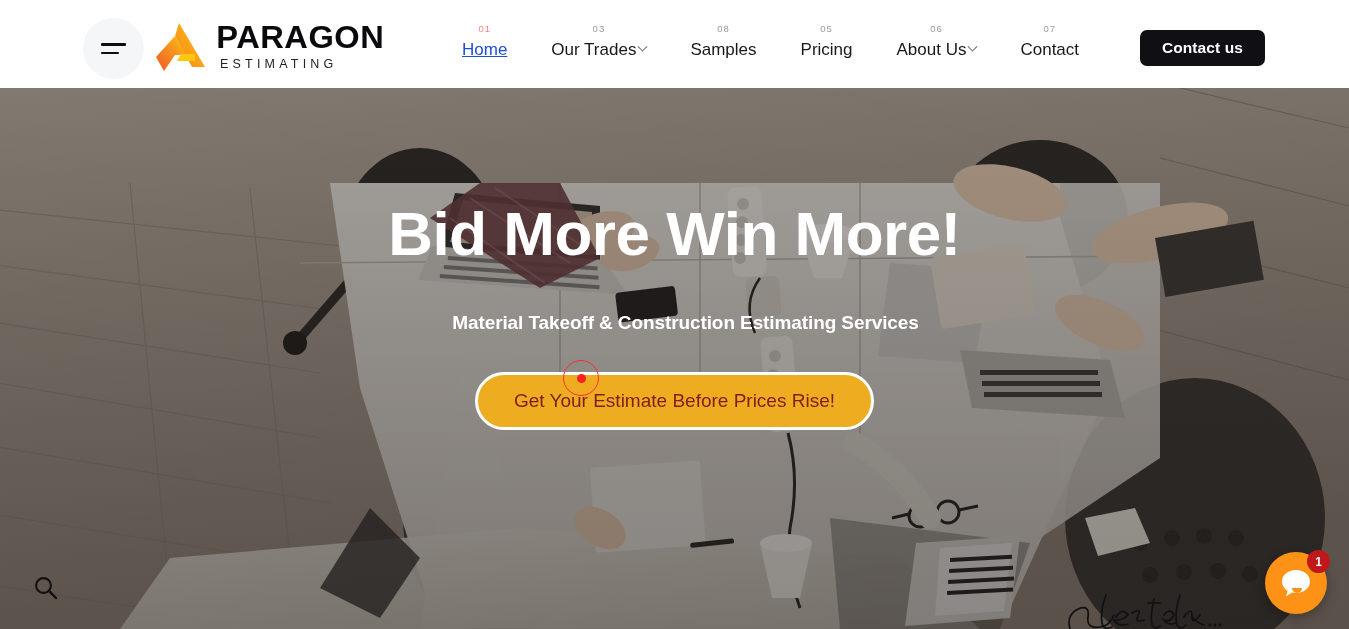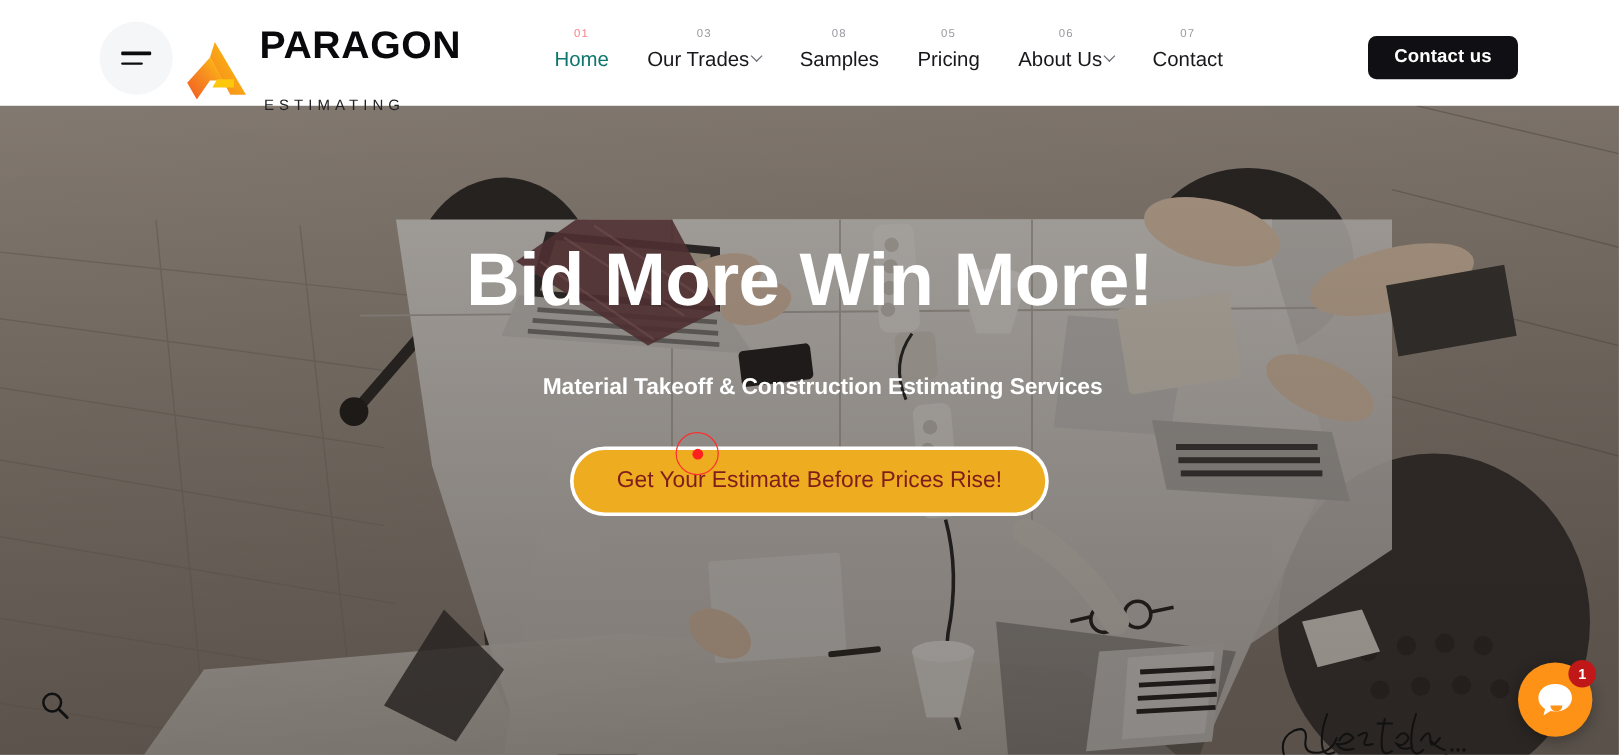--- a/index.html
+++ b/index.html
@@ -30,53 +30,53 @@
   .burger .bar { background: #0d0d10; border-radius: 1px; }
   .burger .bar.b1 { width: 25px; height: 2.6px; }
   .burger .bar.b2 { width: 18px; height: 2.6px; margin-right: 7px; }
 
   .logo {
     position: absolute; left: 155px; top: 21px;
     display: flex; align-items: center; gap: 9px;
     cursor: pointer;
   }
   .logo-mark { width: 54px; height: 50px; display: block; }
-  .logo-words { display: flex; flex-direction: column; line-height: 1; gap: 24px; }
+  .logo-words { display: flex; flex-direction: column; line-height: 1; }
   .logo-title {
     font-size: 32px; font-weight: 700; color: #0a0a0c;
     letter-spacing: 0.5px;
     font-family: "Liberation Sans", sans-serif;
     transform: scaleX(1.02);
   }
   .logo-sub {
     font-size: 12.5px; font-weight: 500; color: #232327;
     letter-spacing: 4.2px; margin-top: 5px; margin-left: 2px;
   }
 
   .nav {
     position: absolute; left: 448px; top: 24px;
-    display: flex; align-items: flex-start; gap: 4px; text-align: right;
+    display: flex; align-items: flex-start; gap: 16px; text-align: right;
   }
   .nav-item {
     position: relative;
     padding: 0 14px;
     display: flex; flex-direction: column; align-items: center;
     cursor: pointer; text-decoration: none;
   }
   .nav-num {
     font-size: 9.5px; letter-spacing: 1px; color: #9a9aa2;
     line-height: 1; margin-bottom: 6px; font-weight: 400;
   }
   .nav-item.active .nav-num { color: #f98189; }
   .nav-label-row { display: flex; align-items: center; gap: 3px; }
   .nav-label {
     font-size: 17px; color: #18181c; font-weight: 400;
     line-height: 1.15; white-space: nowrap;
   }
-  .nav-item.active .nav-label { color: #0f766e; }
+  .nav-item.active .nav-label { color: #1d4ed8; text-decoration: underline; }
   .caret {
     display: inline-block; width: 7px; height: 7px;
     border-right: 1.4px solid #3a3a42;
     border-bottom: 1.4px solid #3a3a42;
     transform: rotate(45deg) translate(-2px, -2px);
     opacity: .75;
   }
 
   .contact-btn {
     position: absolute; right: 84px; top: 30px;

